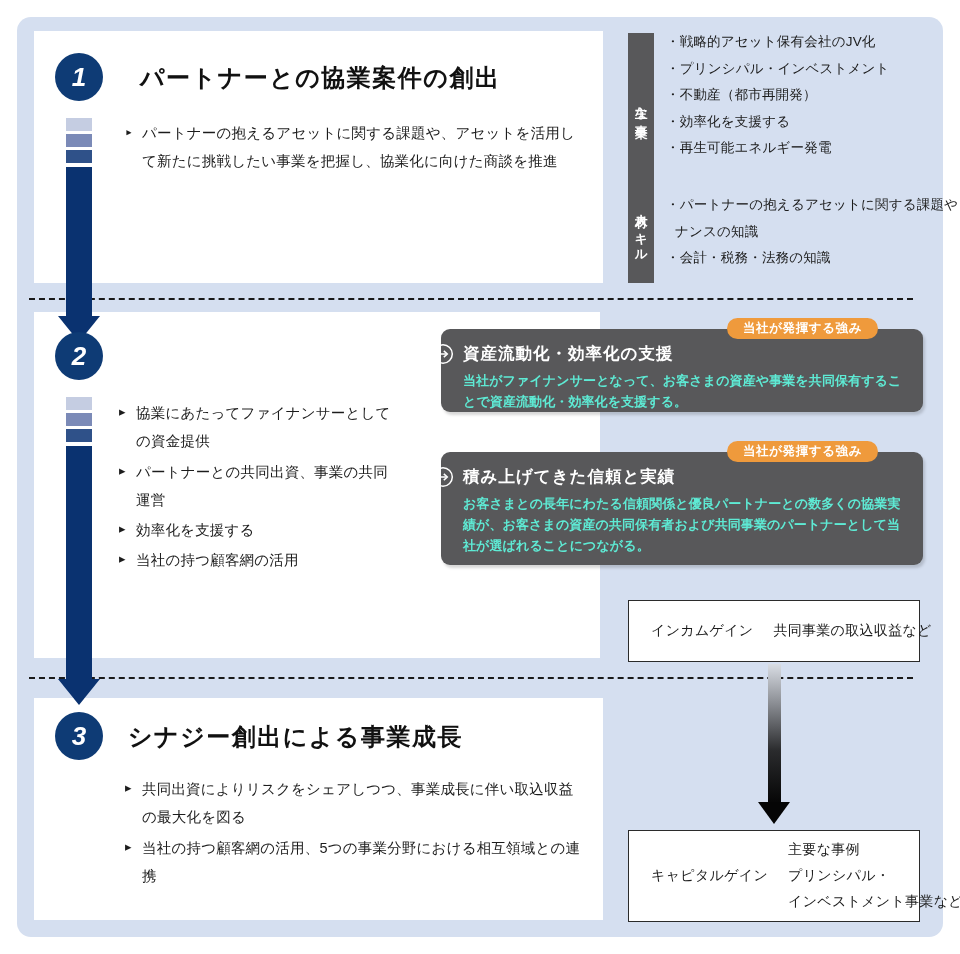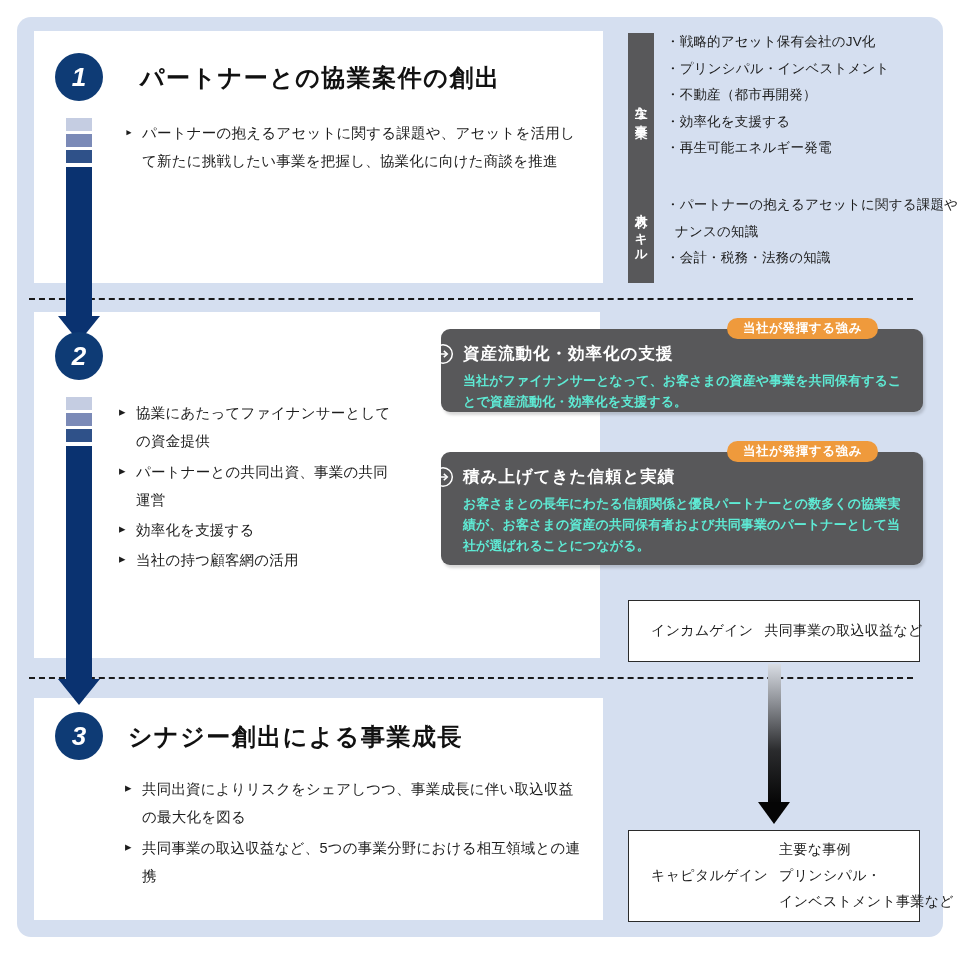--- a/index.html
+++ b/index.html
@@ -191,21 +191,21 @@
     display: flex;
     align-items: center;
     height: 100%;
     padding: 0 22px;
     font-size: 14px;
     color: #1c1c1c;
     letter-spacing: 0.3px;
   }
   .outcome-label { white-space: nowrap; }
   .outcome-val {
-    margin-left: 11px;
+    margin-left: 20px;
     white-space: nowrap;
     line-height: 1.85;
   }
   .outcome-val .l { display: block; }
 
   
   .grad-arrow-stem {
     position: absolute;
     width: 13px;
     background: linear-gradient(to bottom, #d9dde4 0%, #8b8e94 28%, #2a2b2d 62%, #050505 100%);
@@ -329,21 +329,21 @@
 
   <div class="grad-arrow-stem" style="left:768px; top:664px; height:140px;"></div>
   <div class="grad-arrow-head" style="left:758px; top:802px;"></div>
 
   <div class="step-num" style="left:55px; top:712px;">
     <span>3</span>
   </div>
   <div class="step-title" style="left:128px; top:721px;">シナジー創出による事業成長</div>
   <div class="bullet-list" style="left:125px; top:775px; width:460px;">
     <div class="bullet">共同出資によりリスクをシェアしつつ、事業成長に伴い取込収益の最大化を図る</div>
-    <div class="bullet">共同事業の取込収益など、5つの事業分野における相互領域との連携</div>
+    <div class="bullet">当社の持つ顧客網の活用、5つの事業分野における相互領域との連携</div>
   </div>
 
   <div class="outcome-box" style="left:628px; top:830px; width:292px; height:92px;">
     <div class="outcome-row">
       <span class="outcome-label">キャピタルゲイン</span>
       <span class="outcome-val">
         <span class="l">主要な事例</span>
         <span class="l">プリンシパル・</span>
         <span class="l">インベストメント事業など</span>
       </span>

